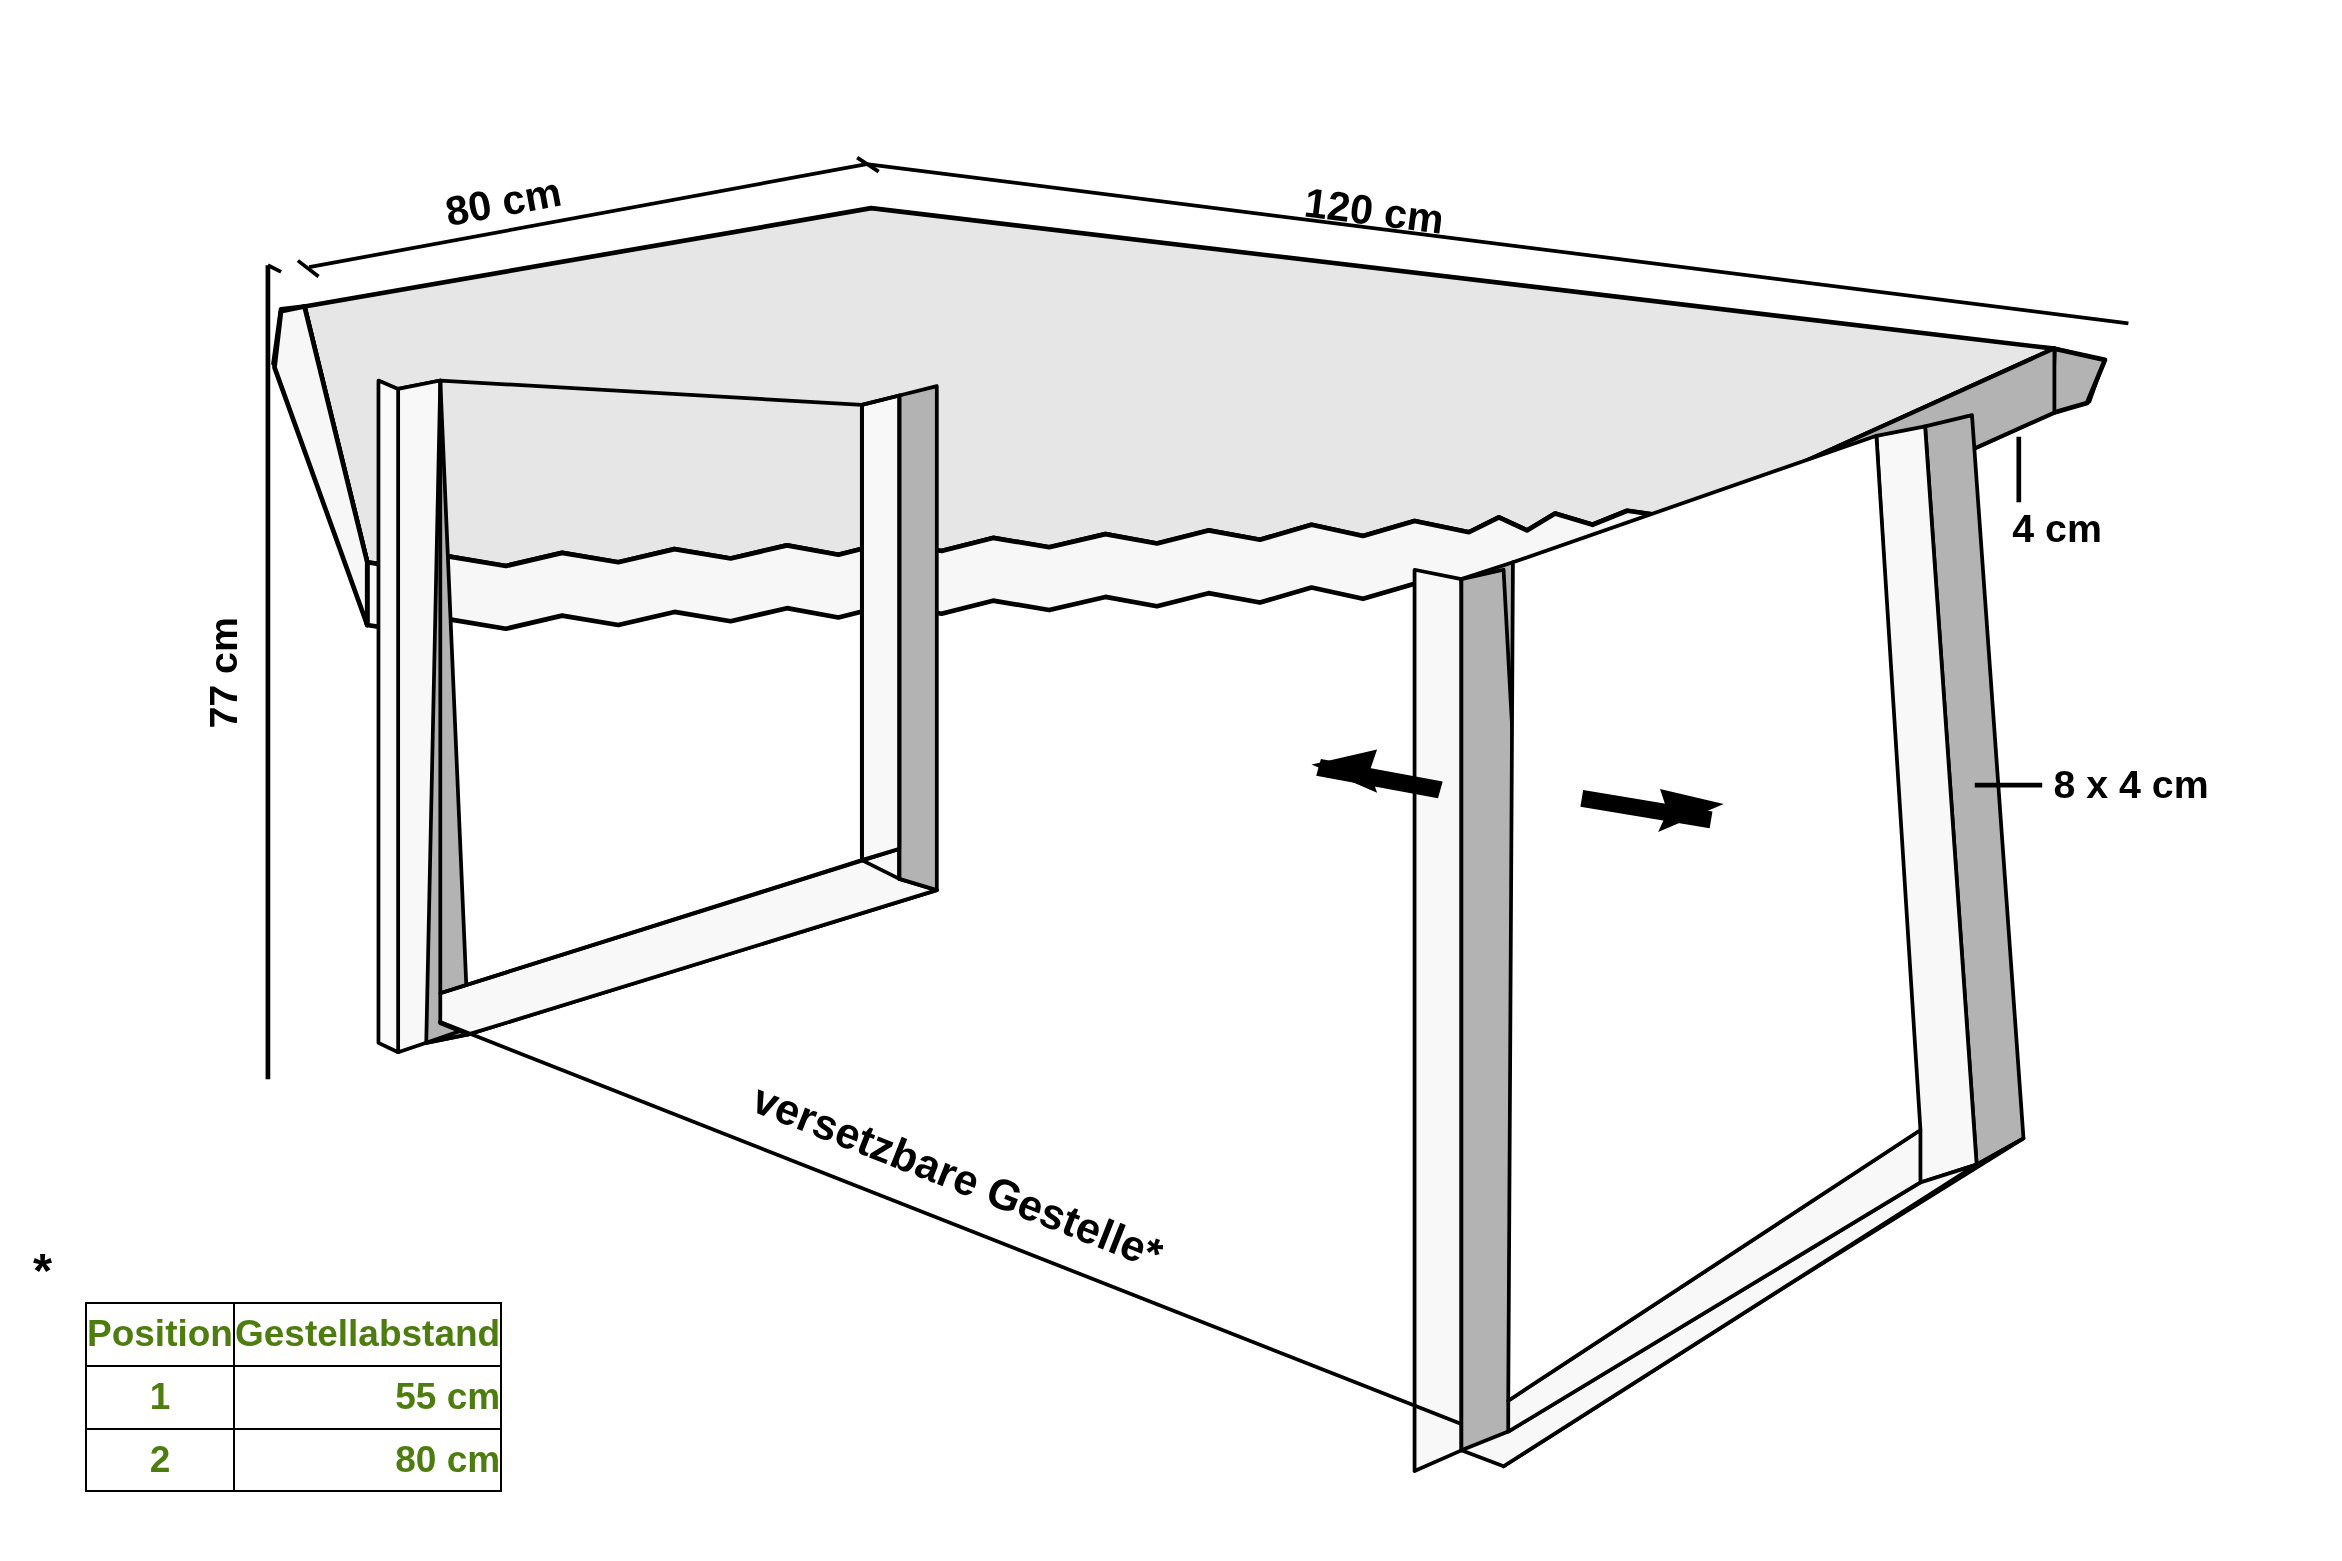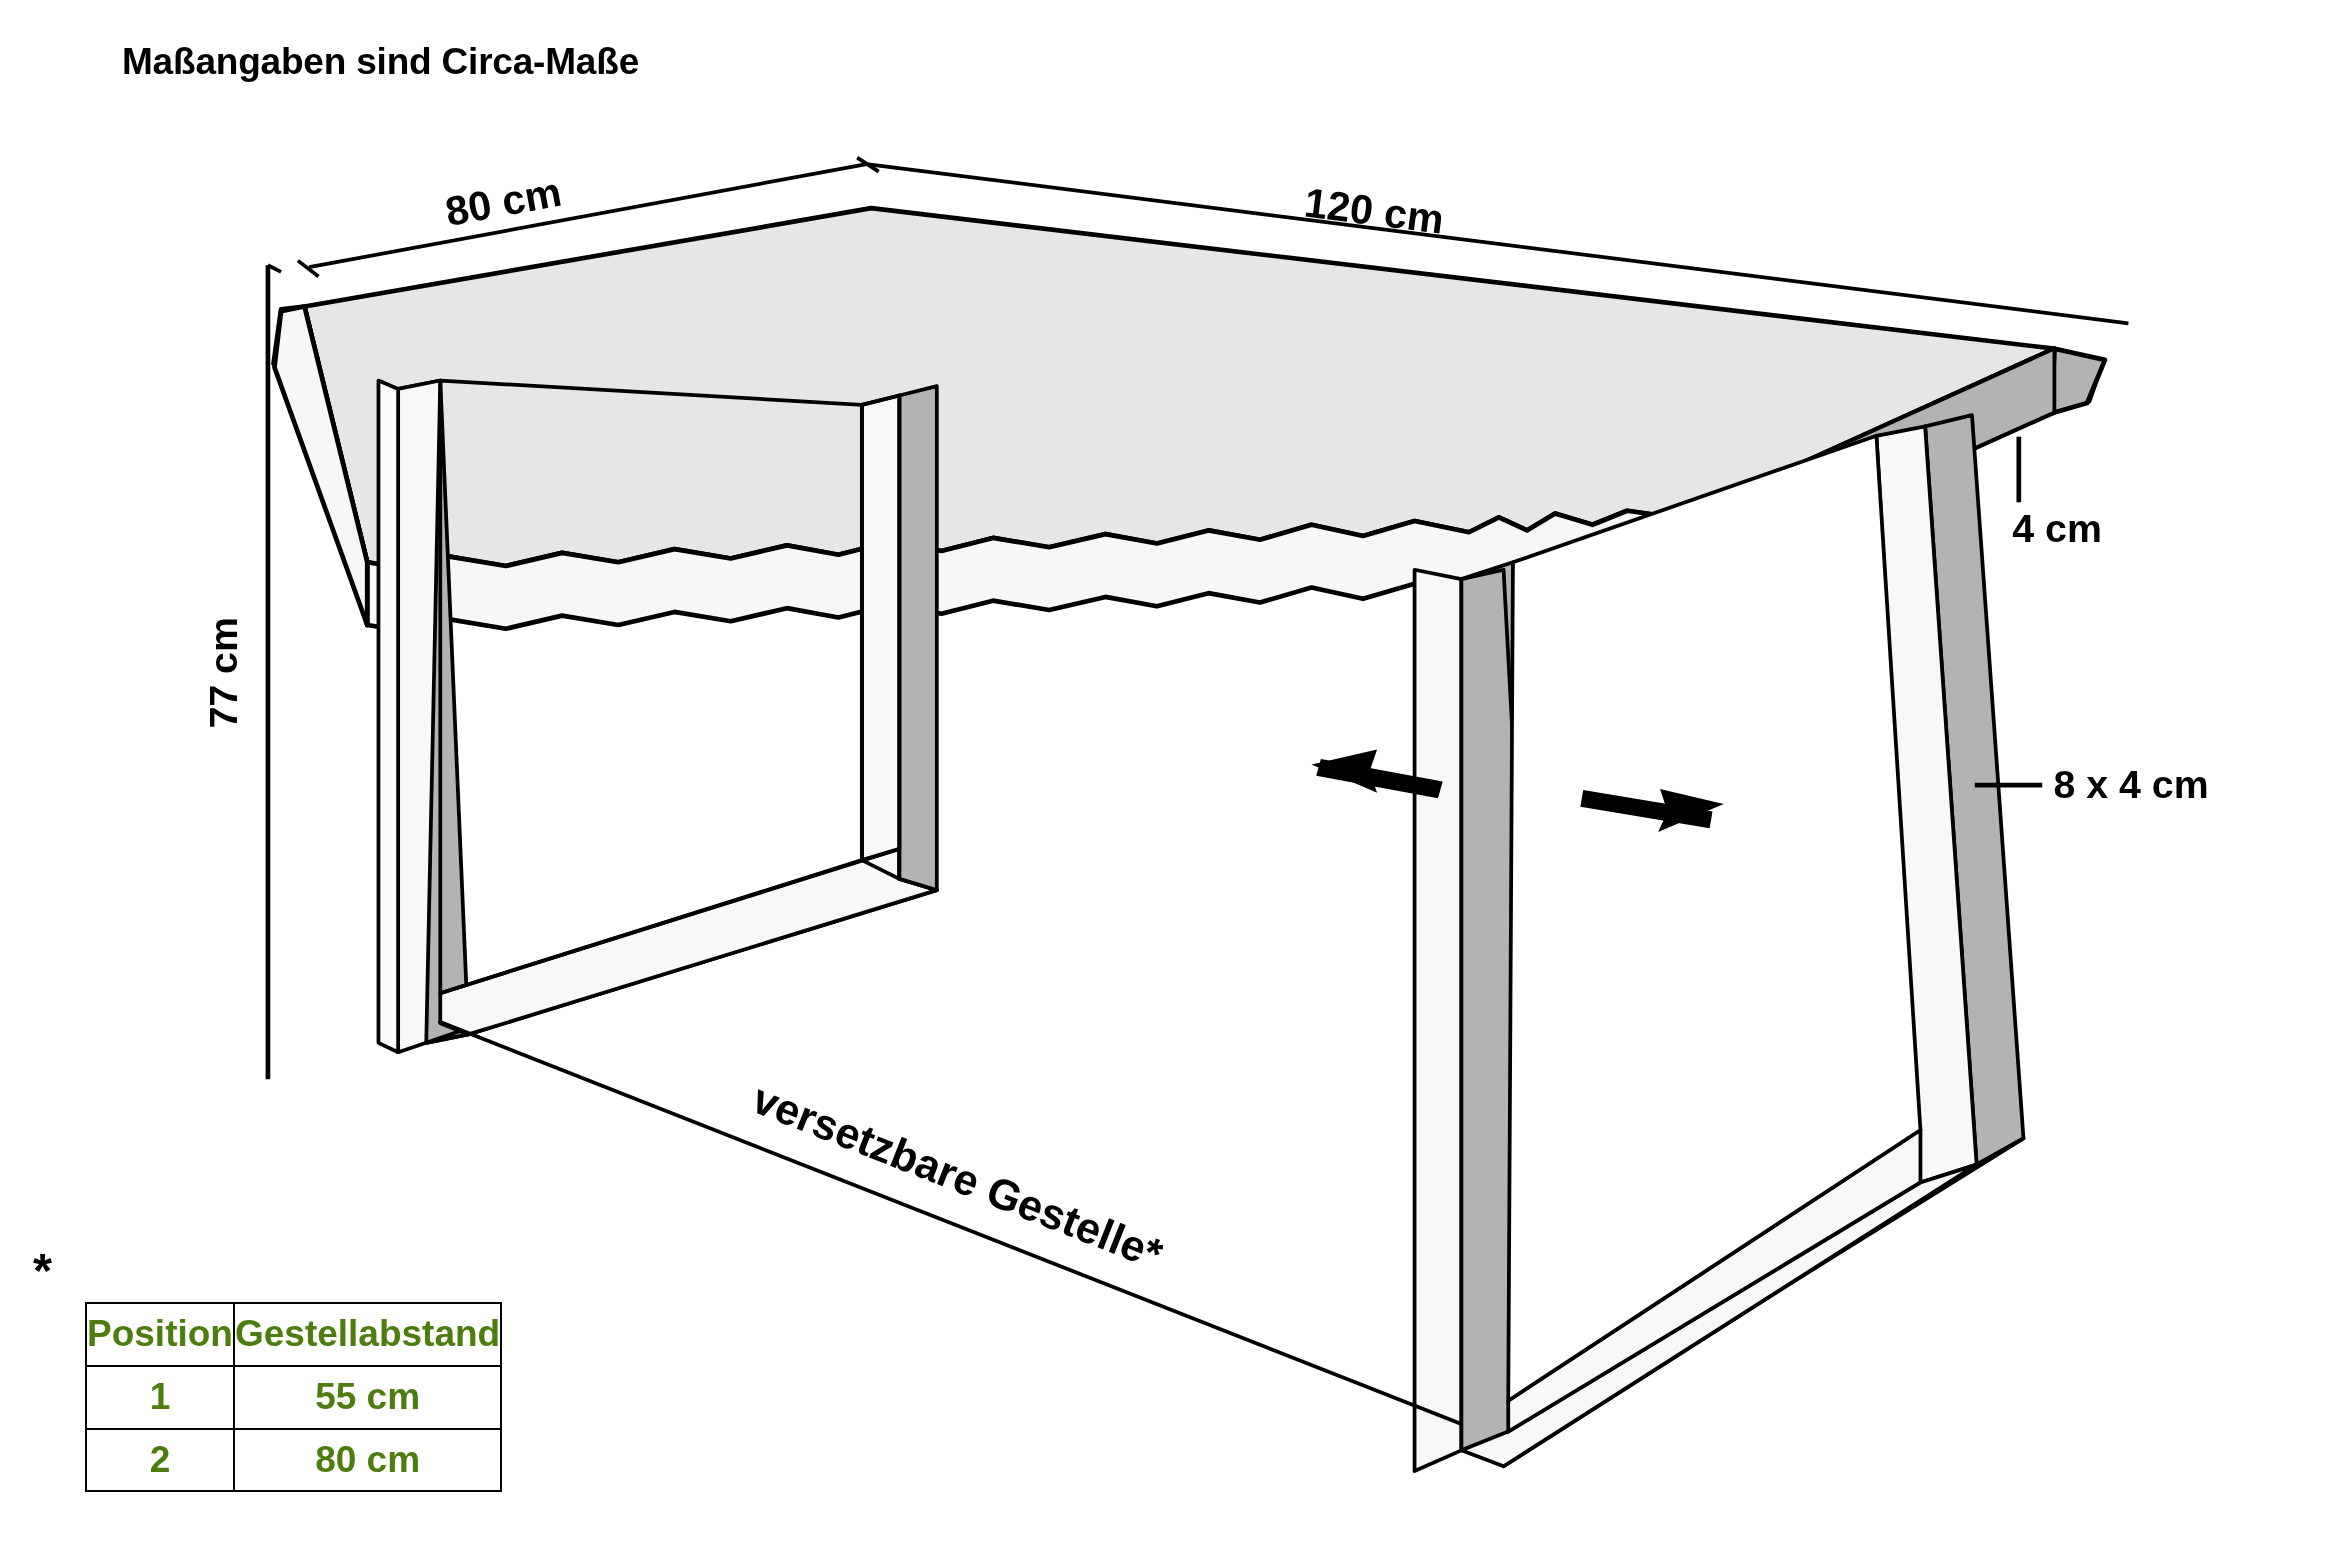--- a/index.html
+++ b/index.html
@@ -85,28 +85,27 @@
     border: 2.8px solid #000000;
     text-align: center;
     font-size: 37px;
     font-weight: bold;
     font-stretch: condensed;
     color: #4d7c0f;
     padding: 9.4px 0;
     font-family: "Liberation Sans", sans-serif;
   }
   table.legend th:nth-child(1), table.legend td:nth-child(1) { width: 206px; }
-  table.legend th:nth-child(2), table.legend td:nth-child(2) { width: 365px; }
+  table.legend th:nth-child(2), table.legend td:nth-child(2) { width: 365px; text-align: right; }
 </style>
 </head>
 <body>
 
 <div id="stage">
 
-  <div class="note-title">Maßangaben sind Circa-Maße</div>
 
   <svg class="drawing" viewBox="0 0 2500 1667">
 
     <g>
       <path d="M 930,222 L 2193,372 L 1793,553 L 1737,545 L 1700,560 L 1660,548 L 1630,566 L 1600,552 L 1568,568 L 1510,556 L 1455,572 L 1400,560 L 1345,576 L 1290,566 L 1235,580 L 1180,570 L 1120,584 L 1060,574 L 1005,588 L 950,578 L 895,592 L 840,582 L 780,596 L 720,586 L 660,600 L 600,590 L 540,604 L 480,594 L 430,606 L 392,600 L 325,327 Z" fill="#e6e6e6" stroke="#000000" stroke-width="5" stroke-linejoin="round"></path>
 
       <path d="M 325,327 L 392,600 L 430,606 L 480,594 L 540,604 L 600,590 L 660,600 L 720,586 L 780,596 L 840,582 L 895,592 L 950,578 L 1005,588 L 1060,574 L 1120,584 L 1180,570 L 1235,580 L 1290,566 L 1345,576 L 1400,560 L 1455,572 L 1510,556 L 1568,568 L 1600,552 L 1630,566 L 1660,548 L 1700,560 L 1737,545 L 1793,553 L 1793,620 L 1737,612 L 1700,627 L 1660,615 L 1630,633 L 1600,619 L 1568,635 L 1510,623 L 1455,639 L 1400,627 L 1345,643 L 1290,633 L 1235,647 L 1180,637 L 1120,651 L 1060,641 L 1005,655 L 950,645 L 895,659 L 840,649 L 780,663 L 720,653 L 660,667 L 600,657 L 540,671 L 480,661 L 430,673 L 392,667 L 330,400 Z" fill="#f7f7f7" stroke="#000000" stroke-width="5" stroke-linejoin="round"></path>
 
       <path d="M 325,327 L 300,330 L 292,388 L 330,400 L 392,600 L 392,667 L 330,400 Z" fill="#f7f7f7" stroke="#000000" stroke-width="5" stroke-linejoin="round"></path>
       <path d="M 325,327 L 300,332 L 293,392 L 392,667 L 392,600 Z" fill="#f7f7f7" stroke="#000000" stroke-width="5" stroke-linejoin="round"></path>

